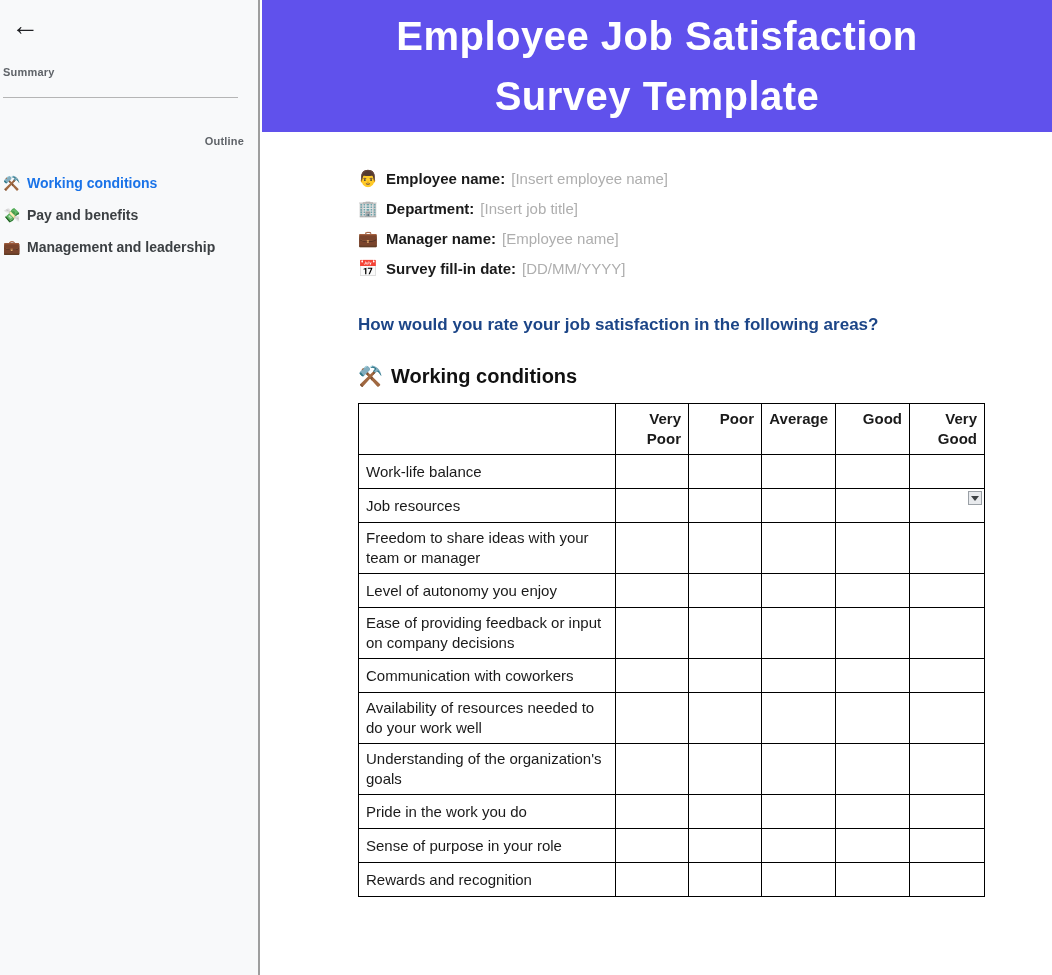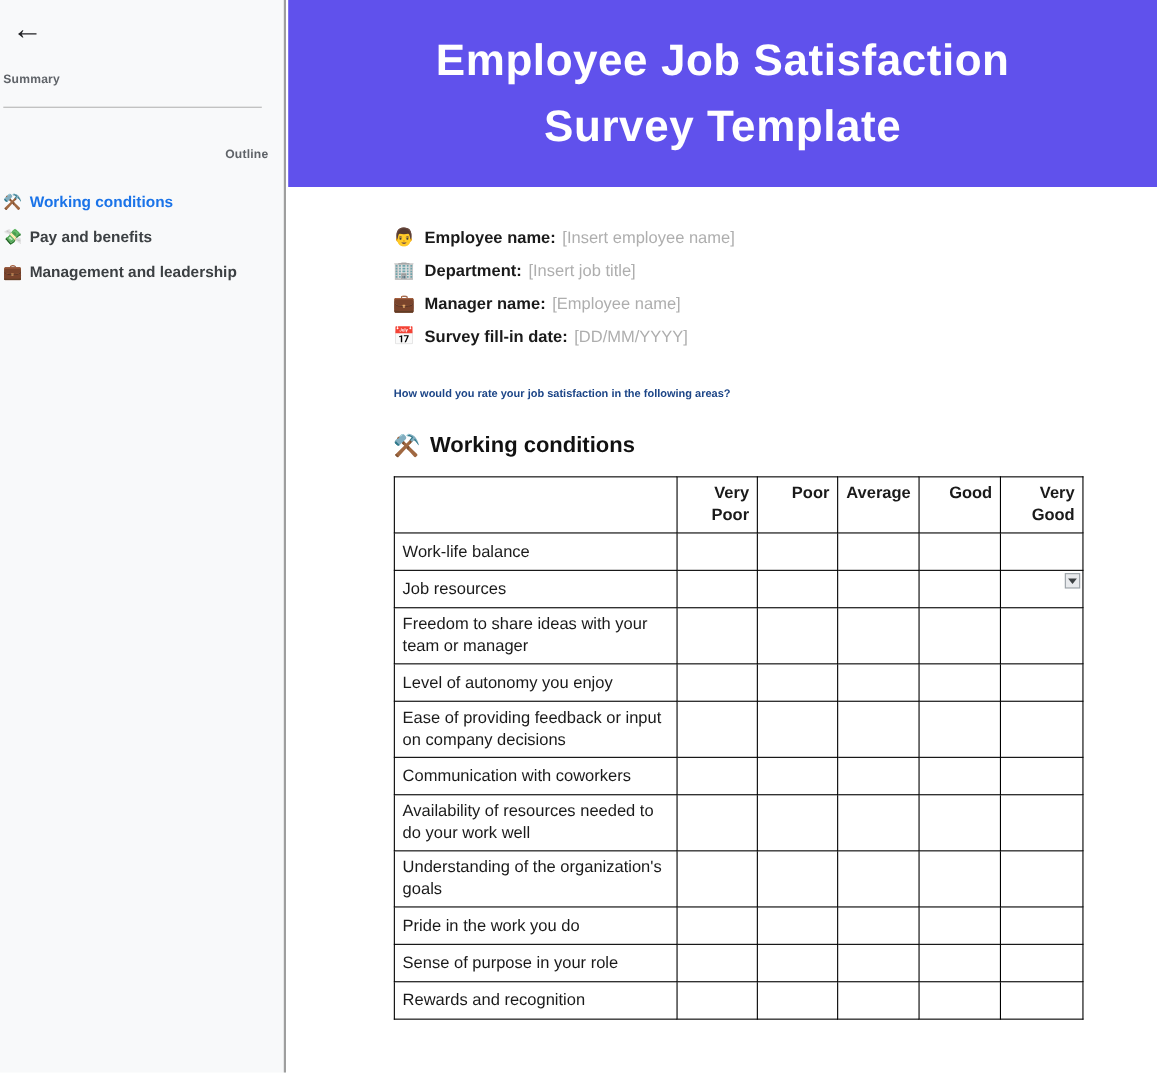--- a/index.html
+++ b/index.html
@@ -46,35 +46,35 @@
     display: flex; align-items: center; height: 32px;
     font-size: 14px; font-weight: 600; color: #3c4043; cursor: pointer;
   }
   .outline-item .oi-icon {
     width: 24px; font-size: 14px; text-align: left; flex: 0 0 24px;
   }
   .outline-item.active { color: var(--link-blue); }
   
   .main { position: absolute; left: 262px; top: 0; right: 0; bottom: 0; background: #fff; }
   .banner {
-    height: 170px; background: var(--banner-bg);
+    height: 132px; background: var(--banner-bg);
     display: flex; flex-direction: column; justify-content: center;
     text-align: center; color: #fff;
   }
   .banner .title-line {
     font-size: 40px; font-weight: bold; line-height: 60px; letter-spacing: 0.5px;
   }
   .content { padding: 0 0 0 96px; width: 722px; }
   .info-section { margin-top: 31px; }
   .info-line { display: flex; align-items: center; height: 30px; font-size: 15px; }
   .info-line .info-icon { width: 28px; font-size: 16px; flex: 0 0 28px; }
   .info-line .info-label { font-weight: bold; color: #1a1a1a; white-space: pre; }
   .info-line .info-placeholder { color: var(--placeholder-gray); margin-left: 6px; }
   .question {
-    margin-top: 32px; font-size: 10px; font-weight: bold; color: var(--question-navy);
+    margin-top: 32px; font-size: 17px; font-weight: bold; color: var(--question-navy);
   }
   .section-heading {
     margin-top: 29px; font-size: 20px; font-weight: bold; color: #111;
     display: flex; align-items: center;
   }
   .section-heading .sh-icon { font-size: 20px; margin-right: 8px; font-weight: normal; }
   
   table.ratings {
     margin-top: 15px; border-collapse: collapse; table-layout: fixed; width: 626px;
   }

